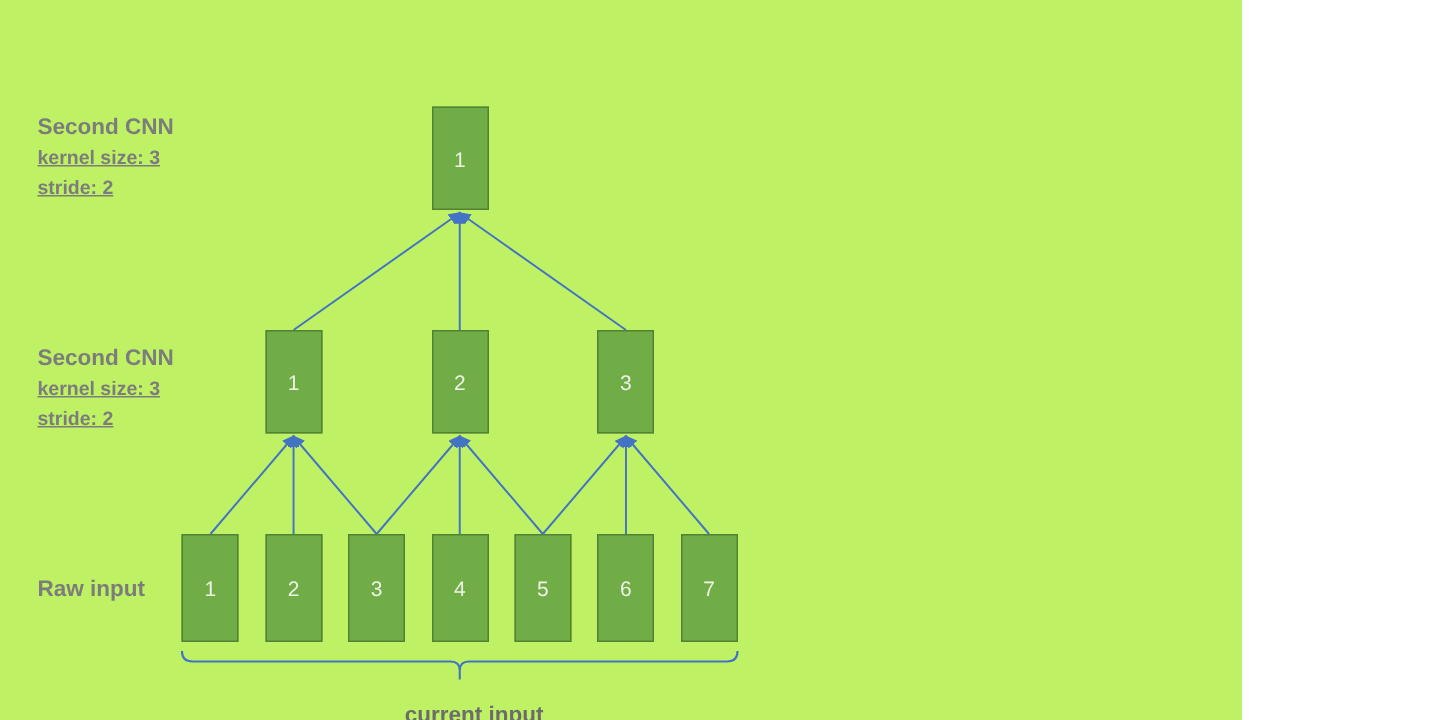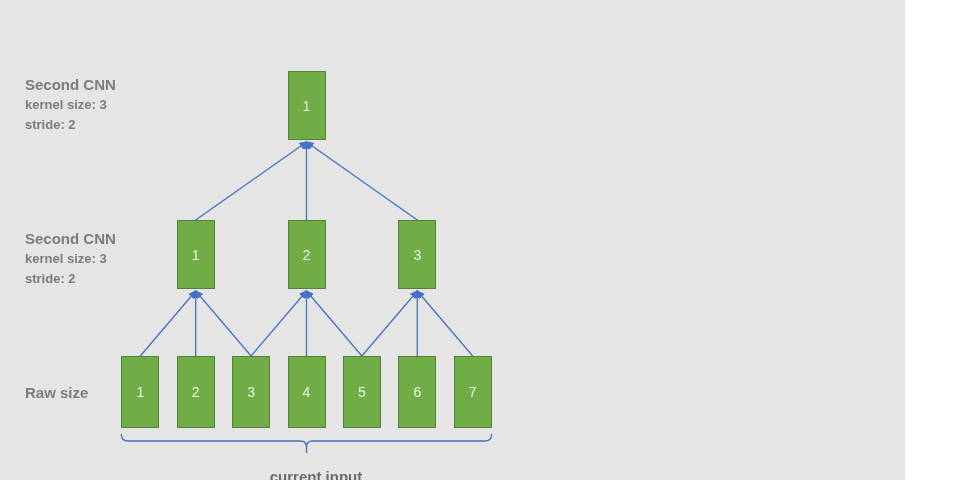--- a/index.html
+++ b/index.html
@@ -1,20 +1,20 @@
 <!DOCTYPE html>
 <html style="--box-fill: #70AD47; --box-border: #538135; --box-text: #EDF2E6; --label-text: #7C7C7C; --bracket-text: #6C6C6C;"><head>
 <meta charset="utf-8">
 <style>
   html,body{margin:0;padding:0;background:#ffffff;}
   body{width:954px;height:480px;overflow:hidden;font-family:"Liberation Sans",sans-serif;}
-  .canvas{position:relative;width:905px;height:480px;background:#e5e5e5;}
+  .canvas{position:relative;width:828px;height:480px;background:#bef264;}
   .layer-label{position:absolute;left:25px;color:var(--label-text,#7C7C7C);}
   .layer-name{font-size:15px;font-weight:bold;line-height:21px;}
-  .layer-detail{font-size:13px;font-weight:bold;line-height:20px;}
+  .layer-detail{font-size:13px;font-weight:bold;line-height:20px;text-decoration:underline;}
   .box{position:absolute;box-sizing:border-box;
        background:var(--box-fill,#70AD47);
        border:1.5px solid var(--box-border,#538135);
        color:var(--box-text,#EDF2E6);
        display:flex;align-items:center;justify-content:center;
        font-size:14px;}
   #arrow-svg{position:absolute;left:0;top:0;pointer-events:none;}
   .bracket-label{position:absolute;left:236px;top:468px;width:160px;text-align:center;
        font-size:15px;font-weight:bold;color:var(--bracket-text,#6C6C6C);}
 </style>
@@ -29,21 +29,21 @@
     <div class="layer-detail">stride: 2</div>
   </div>
 
   <div class="layer-label" style="top:228px">
     <div class="layer-name">Second CNN</div>
     <div class="layer-detail">kernel size: 3</div>
     <div class="layer-detail">stride: 2</div>
   </div>
 
   <div class="layer-label" style="top:382px">
-    <div class="layer-name">Raw size</div>
+    <div class="layer-name">Raw input</div>
   </div>
 
   <svg id="arrow-svg" width="954" height="480" viewBox="0 0 954 480">
     <defs>
       <marker id="arrowhead" markerWidth="7" markerHeight="7" refX="5.5" refY="3" orient="auto">
         <path d="M0,0 L6.5,3 L0,6 Z" fill="#4472C4"></path>
       </marker>
     </defs>
     <g id="edges">
         <line x1="140.3" y1="356" x2="195.7" y2="291" stroke="#4472C4" stroke-width="1.3" marker-end="url(#arrowhead)"></line>

